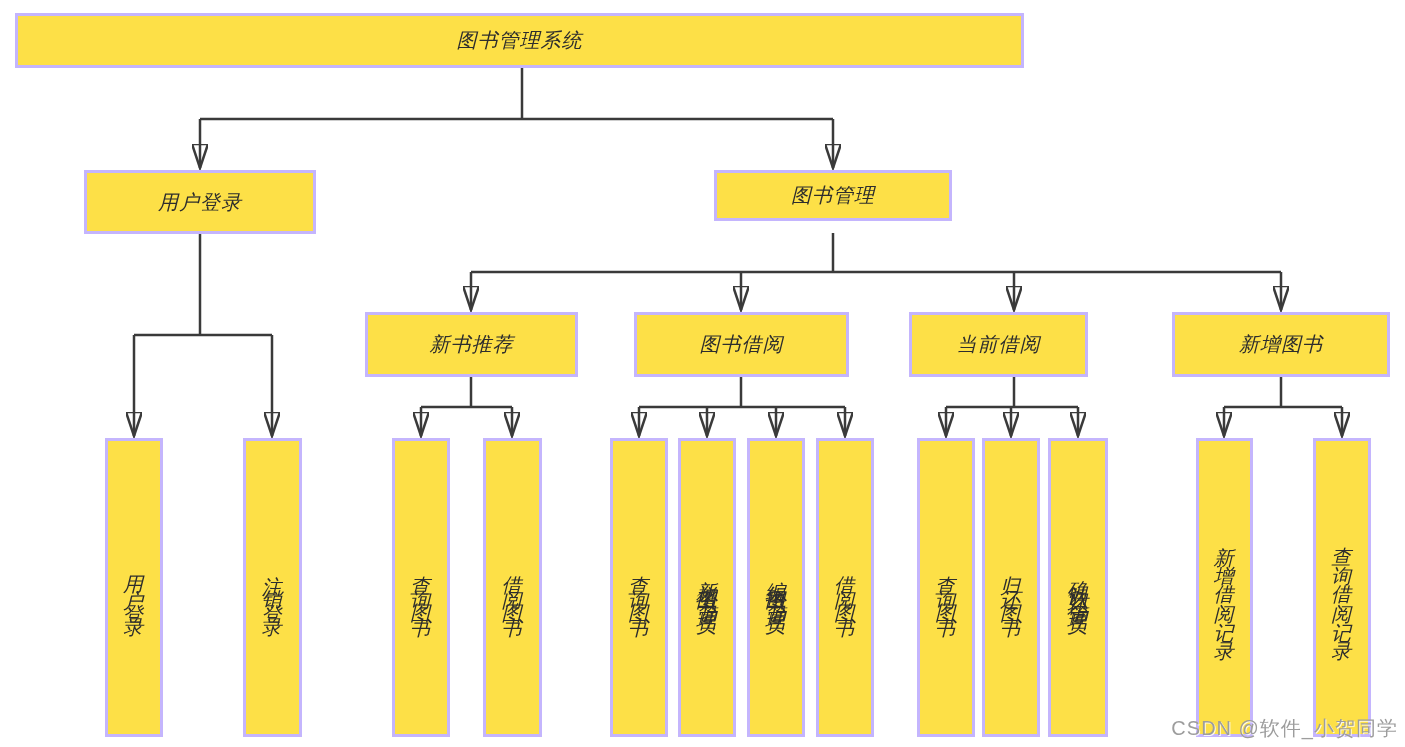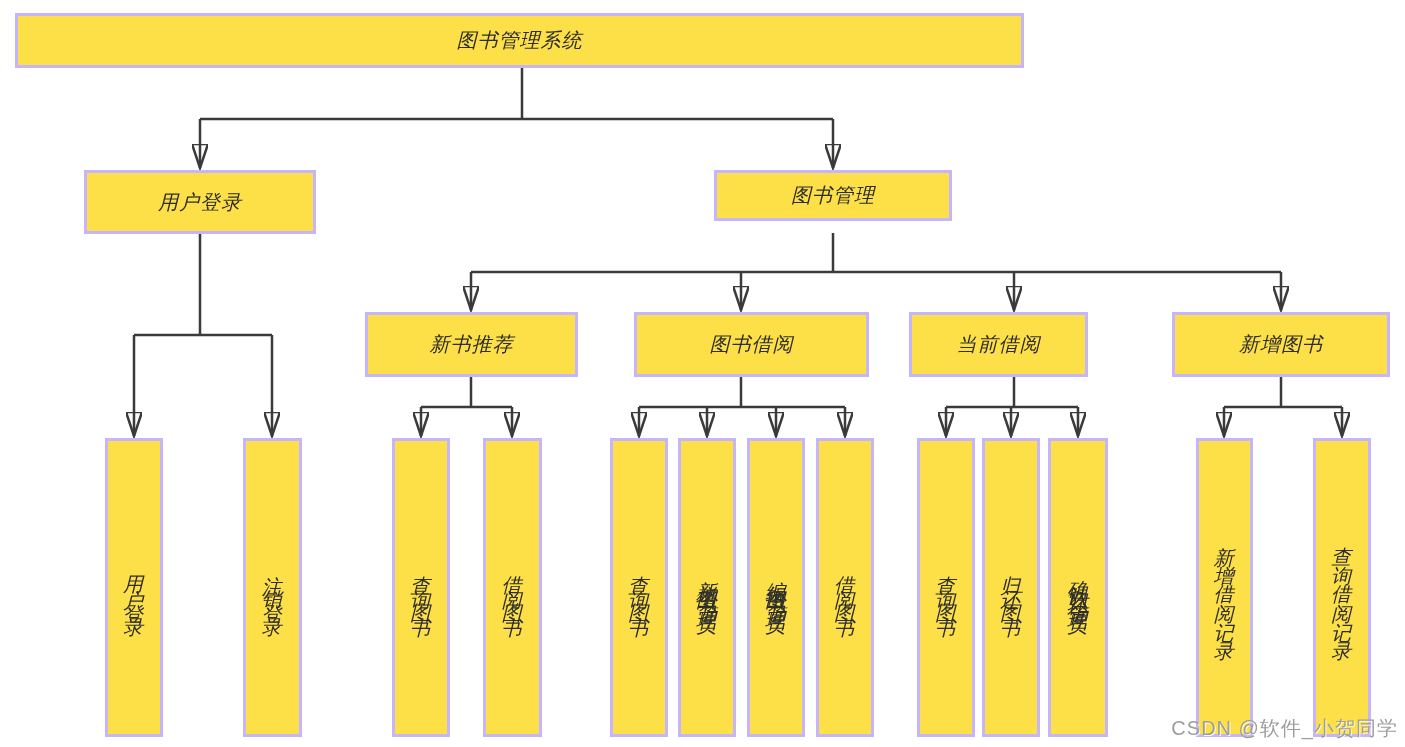--- a/index.html
+++ b/index.html
@@ -18,21 +18,21 @@
   .leaf{
     top:438px;height:299px;writing-mode:vertical-rl;text-orientation:mixed;
     letter-spacing:14px;font-size:20px;border-width:3px;
   }
   .ls-tight{letter-spacing:5px;}
   .ls-mid{letter-spacing:19px;}
   #n-root{left:15px;top:13px;width:1009px;height:55px;}
   #n-userlogin{left:84px;top:170px;width:232px;height:64px;}
   #n-bookmgmt{left:714px;top:170px;width:238px;height:51px;}
   #n-newbook{left:365px;top:312px;width:213px;height:65px;}
-  #n-borrow{left:634px;top:312px;width:235px;height:65px;}
+  #n-borrow{left:634px;top:312px;width:215px;height:65px;}
   #n-current{left:909px;top:312px;width:179px;height:65px;}
   #n-records{left:1172px;top:312px;width:218px;height:65px;}
   #f1{left:105px;width:58px;}
   #f2{left:243px;width:59px;}
   #f3{left:392px;width:58px;}
   #f4{left:483px;width:59px;}
   #f5{left:610px;width:58px;}
   #f6{left:678px;width:58px;}
   #f7{left:747px;width:58px;}
   #f8{left:816px;width:58px;}

